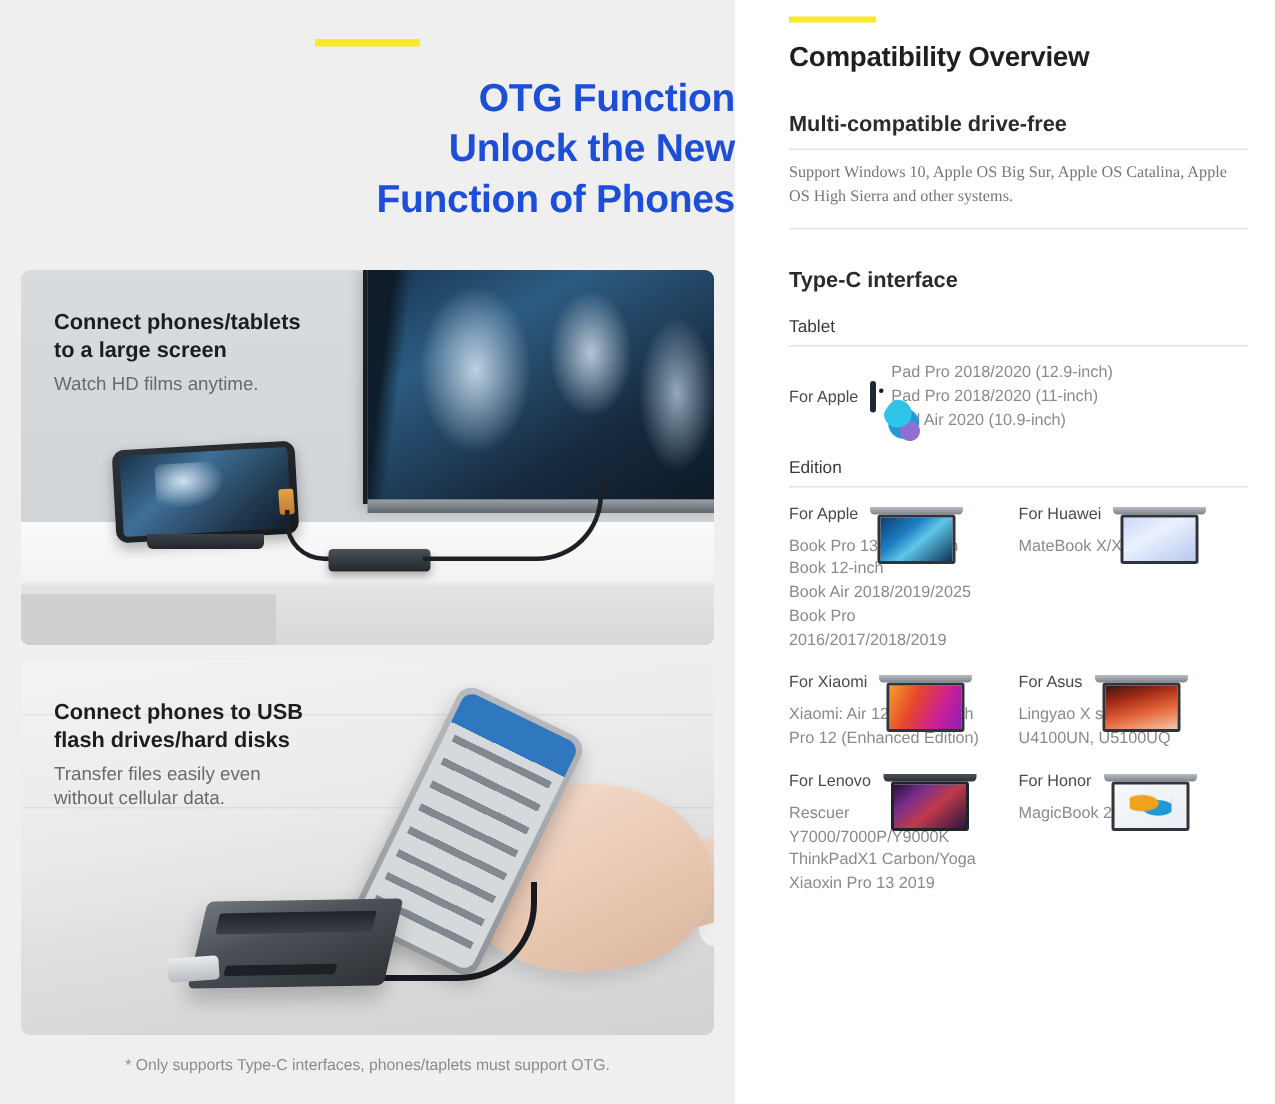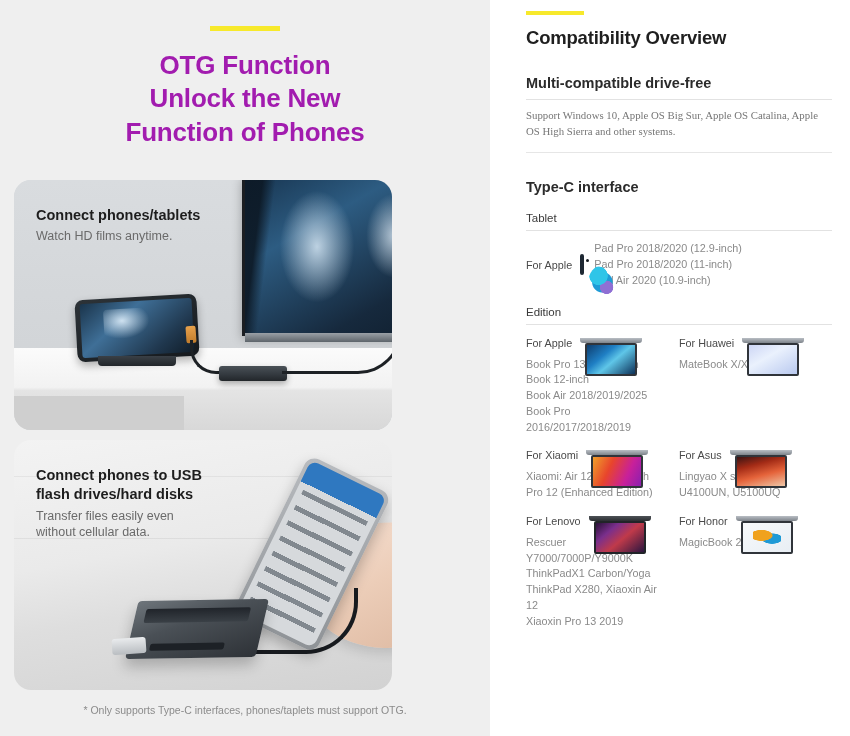--- a/index.html
+++ b/index.html
@@ -20,33 +20,33 @@
     position:relative;
     flex:0 0 490px;
   }
   .accent-bar {
     width:70px; height:5px;
     background:#f7e92b;
     margin:26px auto 0 auto;
   }
   .hero-title {
     margin-top:18px;
-    text-align:center;
+    text-align:right;
     font-size:26px;
     font-weight:bold;
-    color:#a21caf;
+    color:#1d4ed8;
     line-height:1.28;
     letter-spacing:-0.2px;
   }
   .hero-title span { display:block; }
 
   .photo-card {
     position:absolute;
-    left:14px; width:378px;
-    border-radius:17px;
+    left:14px; width:462px;
+    border-radius:6px;
     overflow:hidden;
   }
   .photo-one { top:180px; height:250px; }
   .photo-two { top:440px; height:250px; }
 
   .cap-wrap { position:absolute; left:22px; top:26px; z-index:4; }
   .cap-title {
     font-size:14.5px; font-weight:bold; color:#1d1d1d; line-height:1.33;
   }
   .cap-sub {
@@ -303,20 +303,21 @@
         <div class="s1-phone"></div>
         <div class="s1-stand"></div>
         <div class="s1-conn"></div>
         <div class="s1-cable1"></div>
         <div class="s1-hub"></div>
         <div class="s1-cable2"></div>
       </div>
       <div class="cap-wrap">
         <div class="cap-title">
           <div>Connect phones/tablets</div>
+          <div>to a large screen</div>
         </div>
         <div class="cap-sub">Watch HD films anytime.</div>
       </div>
     </div>
 
     <div class="photo-card photo-two">
       <div class="scene2">
         <div class="s2-wallline"></div>
         <div class="s2-wallline2"></div>
         <div class="s2-sleeve"></div>
@@ -433,21 +434,20 @@
       <div class="col">
         <div class="brand-row" style="margin-top:0">
           <span class="brand-label">For Lenovo</span>
           <span class="brand-thumb">
             <span class="tb-lap tb-lenovo"><span class="lid lid-lenovo"></span><span class="base"></span></span>
           </span>
         </div>
         <div class="spec-text">
           <div>Rescuer Y7000/7000P/Y9000K</div>
           <div>ThinkPadX1 Carbon/Yoga</div>
-          <div>ThinkPad X280, Xiaoxin Air 12</div>
           <div>Xiaoxin Pro 13 2019</div>
         </div>
       </div>
       <div class="col">
         <div class="brand-row" style="margin-top:0">
           <span class="brand-label">For Honor</span>
           <span class="brand-thumb">
             <span class="tb-lap"><span class="lid lid-honor"></span><span class="base"></span></span>
           </span>
         </div>

